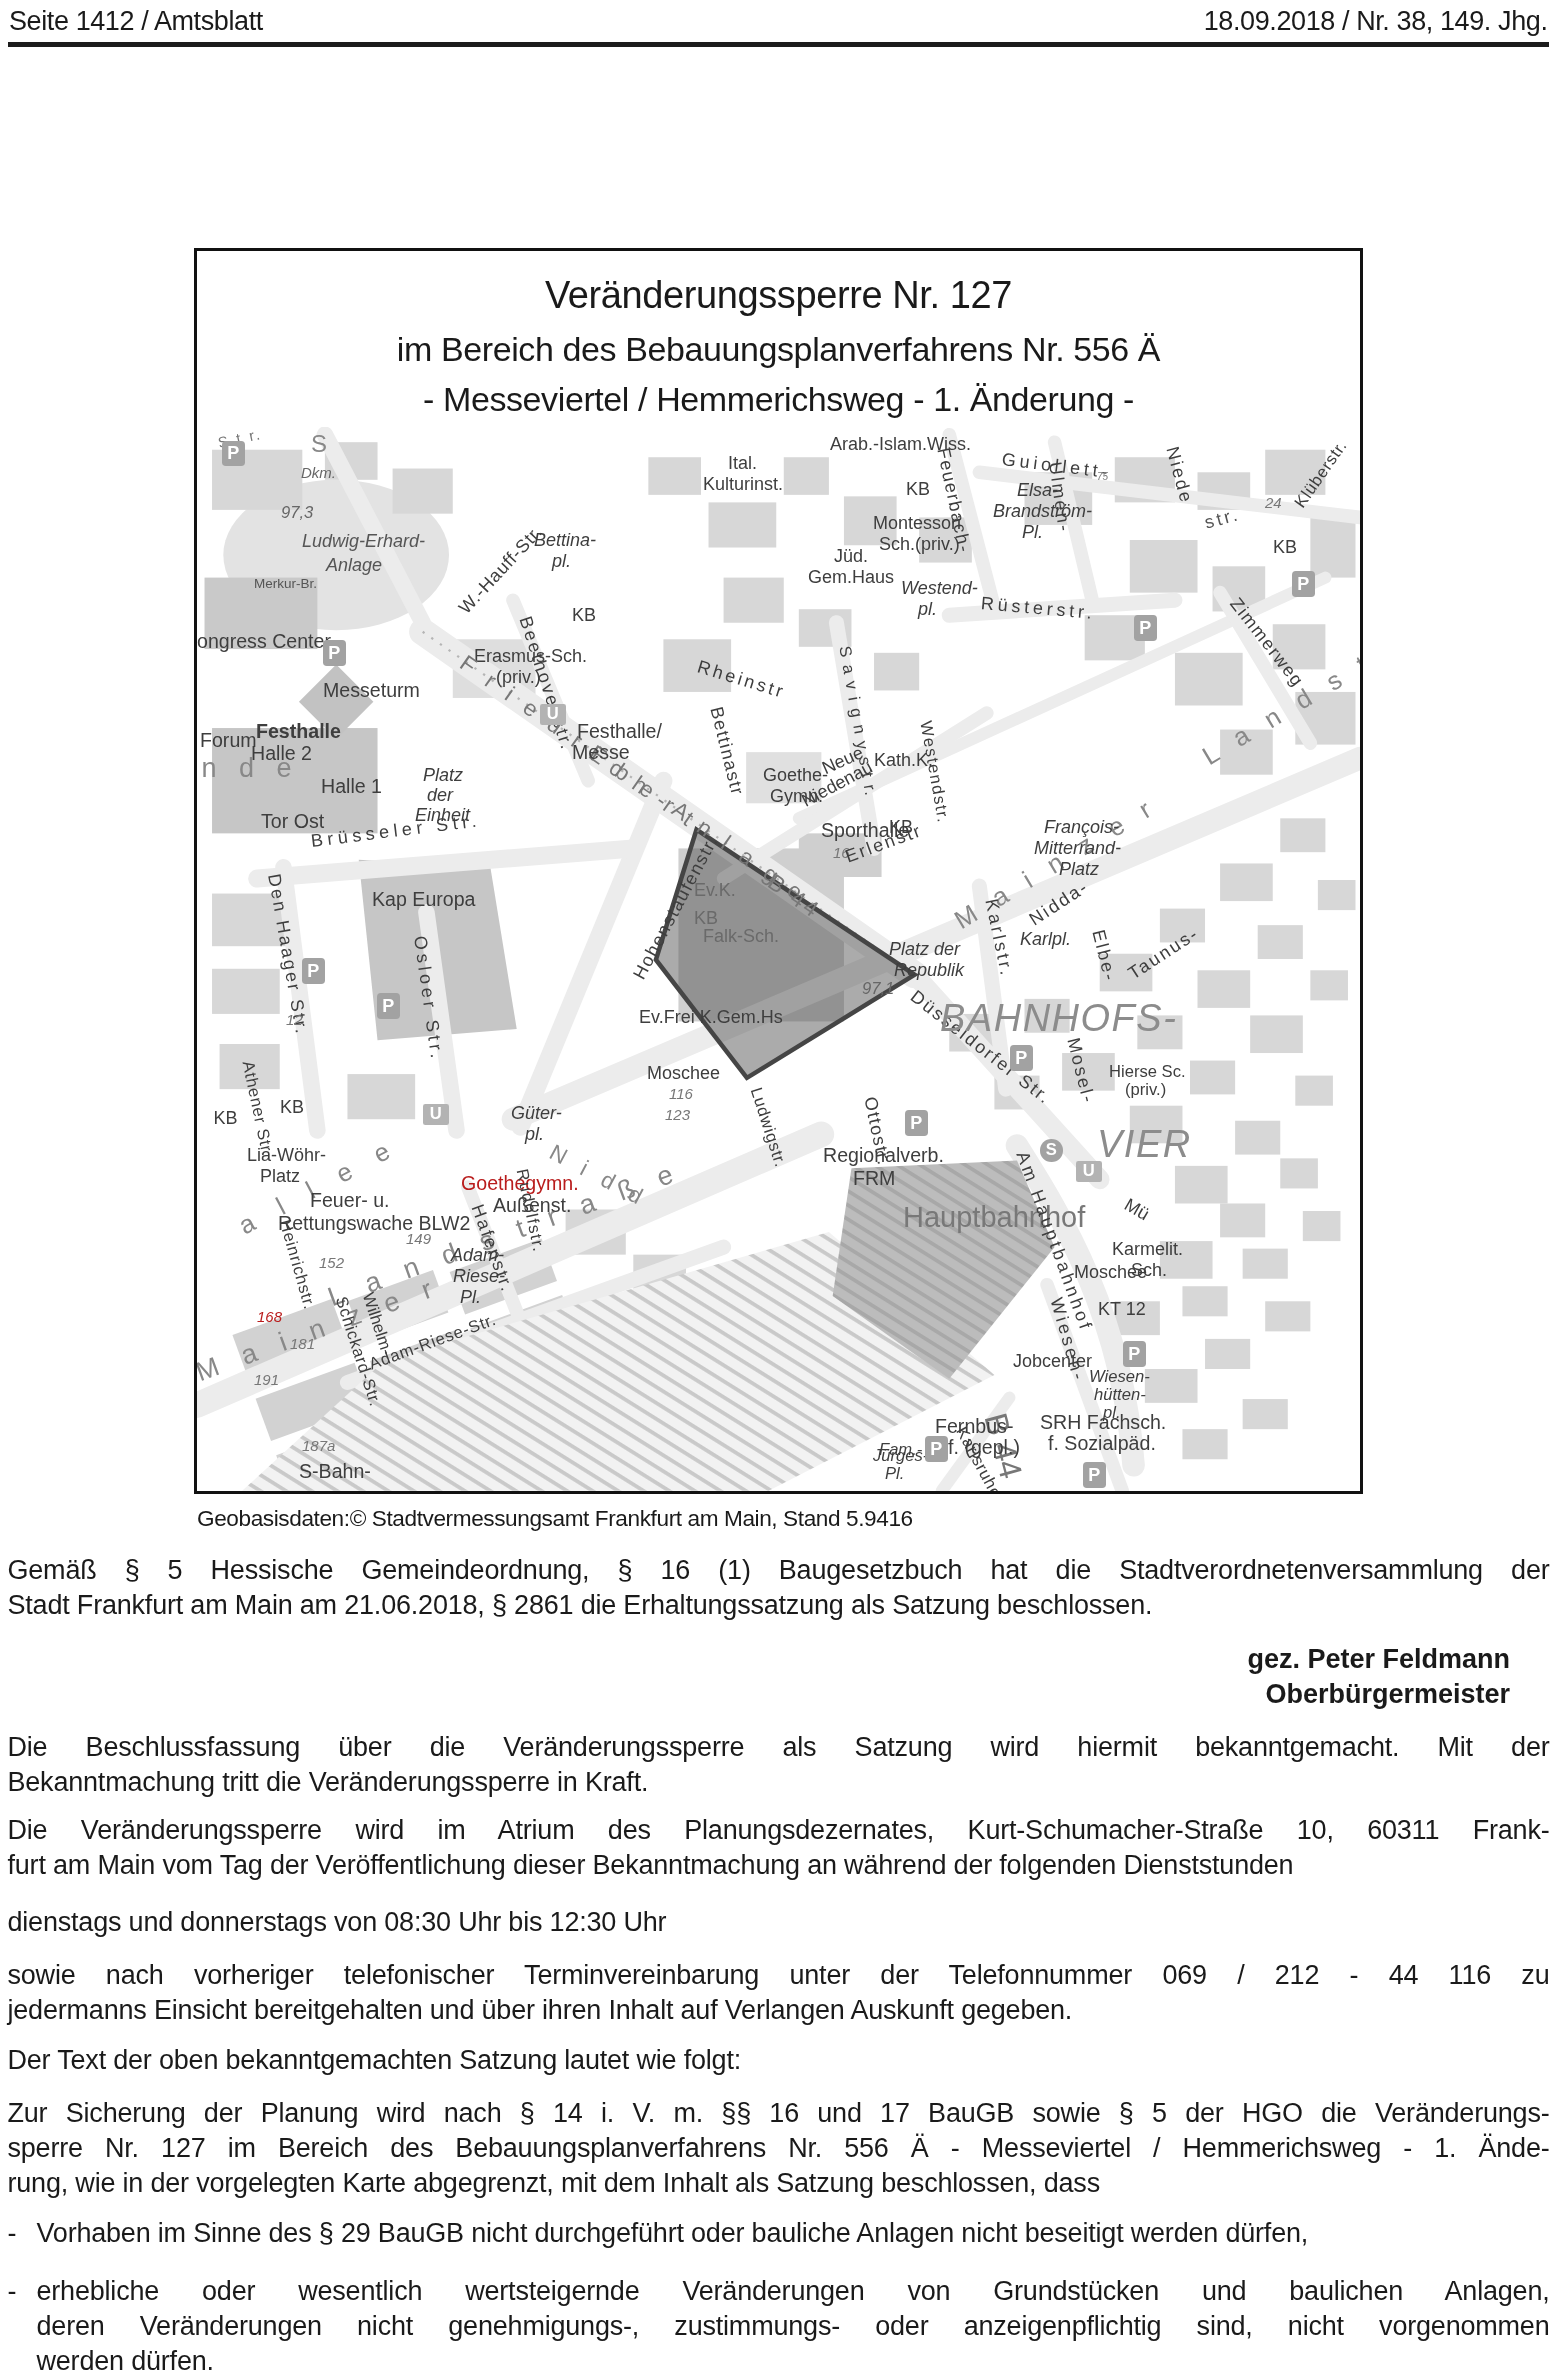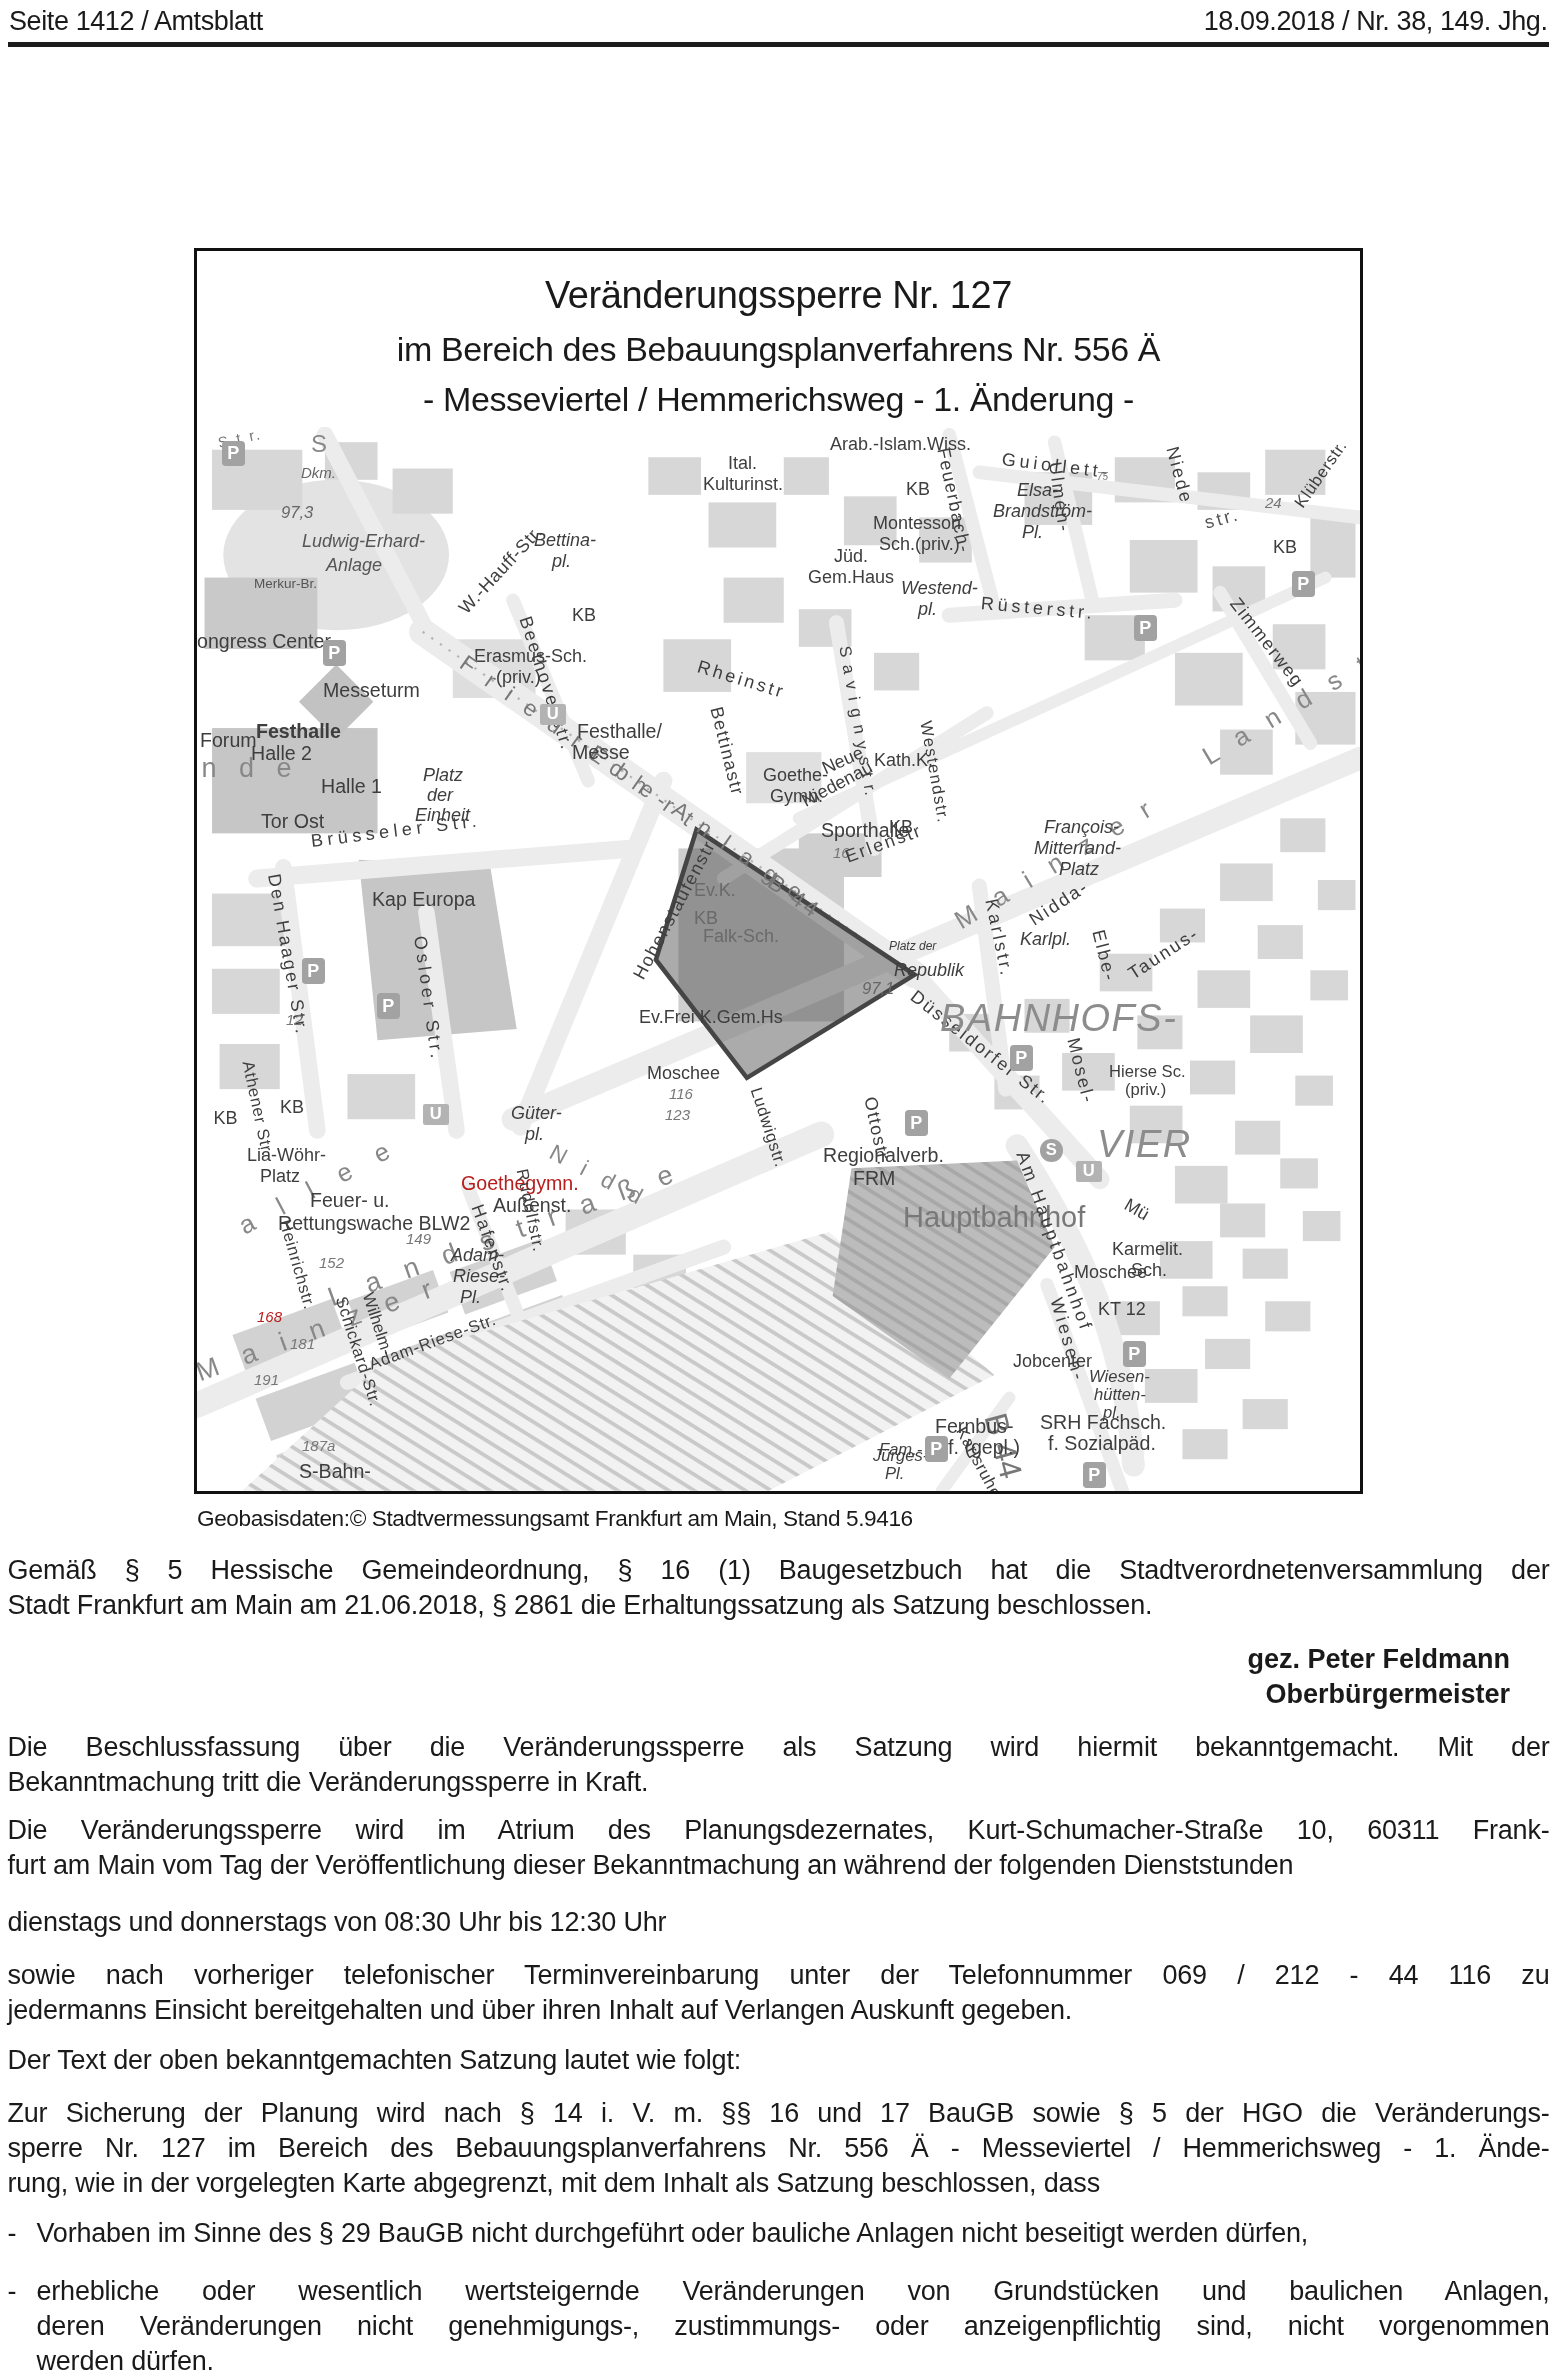--- a/index.html
+++ b/index.html
@@ -272,21 +272,21 @@
           <span class="ml" style="left: 497px; top: 454px; font-size: 18px; color: rgb(106, 106, 106);">Ev.K.</span>
           <span class="ml" style="left: 497px; top: 482px; font-size: 18px; color: rgb(106, 106, 106);">KB</span>
           <span class="ml" style="left: 506px; top: 500px; font-size: 18px; color: rgb(106, 106, 106);">Falk-Sch.</span>
           <span class="ml" style="left: 442px; top: 581px; font-size: 18px; color: rgb(62, 62, 62);">Ev.Frei K.Gem.Hs</span>
           <span class="ml" style="left: 450px; top: 637px; font-size: 18px; color: rgb(62, 62, 62);">Moschee</span>
           <span class="ml" style="left: 472px; top: 659px; font-size: 15px; font-style: italic; color: rgb(119, 119, 119);">116</span>
           <span class="ml" style="left: 468px; top: 680px; font-size: 15px; font-style: italic; color: rgb(119, 119, 119);">123</span>
           <span class="ml" style="left: 558px; top: 653px; font-size: 16.6px; transform: rotate(72deg); letter-spacing: 0.8px; color: rgb(62, 62, 62);">Ludwigstr.</span>
           <span class="ml" style="left: 314px; top: 677px; font-size: 18px; font-style: italic; color: rgb(62, 62, 62);">Güter-</span>
           <span class="ml" style="left: 328px; top: 698px; font-size: 18px; font-style: italic; color: rgb(62, 62, 62);">pl.</span>
-          <span class="ml" style="left: 692px; top: 513px; font-size: 12px; font-style: italic; color: rgb(62, 62, 62);">Platz der</span>
+          <span class="ml" style="left: 692px; top: 513px; font-size: 18px; font-style: italic; color: rgb(62, 62, 62);">Platz der</span>
           <span class="ml" style="left: 697px; top: 534px; font-size: 18px; font-style: italic; color: rgb(62, 62, 62);">Republik</span>
           <span class="ml" style="left: 665px; top: 554px; font-size: 16.6px; font-style: italic; color: rgb(102, 102, 102);">97,1</span>
           <span class="ml" style="left: 716px; top: 558px; font-size: 18px; transform: rotate(38deg); letter-spacing: 2.3px; color: rgb(62, 62, 62);">Düsseldorfer Str.</span>
           <span class="ml" style="left: 743px; top: 572px; font-size: 38px; letter-spacing: 1.5px; font-style: italic; color: rgb(140, 140, 140);">BAHNHOFS-</span>
           <span class="ml" style="left: 900px; top: 698px; font-size: 38px; letter-spacing: 1.5px; font-style: italic; color: rgb(140, 140, 140);">VIER</span>
           <span class="ml" style="left: 760px; top: 483px; font-size: 25.6px; transform: rotate(-31deg); letter-spacing: 7.5px; color: rgb(136, 136, 136);">M a i n z e r</span>
           <span class="ml" style="left: 1008px; top: 319px; font-size: 25.6px; transform: rotate(-31deg); letter-spacing: 7.5px; color: rgb(136, 136, 136);">L a n d s t r.</span>
           <span class="ml" style="left: 847px; top: 391px; font-size: 18px; font-style: italic; color: rgb(62, 62, 62);">François-</span>
           <span class="ml" style="left: 837px; top: 412px; font-size: 18px; font-style: italic; color: rgb(62, 62, 62);">Mitterrand-</span>
           <span class="ml" style="left: 862px; top: 433px; font-size: 18px; font-style: italic; color: rgb(62, 62, 62);">Platz</span>

